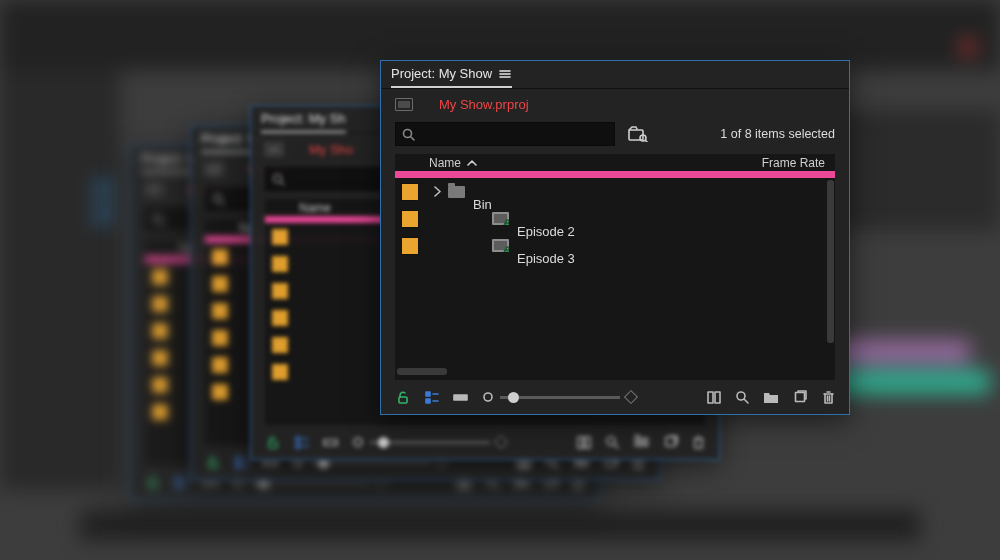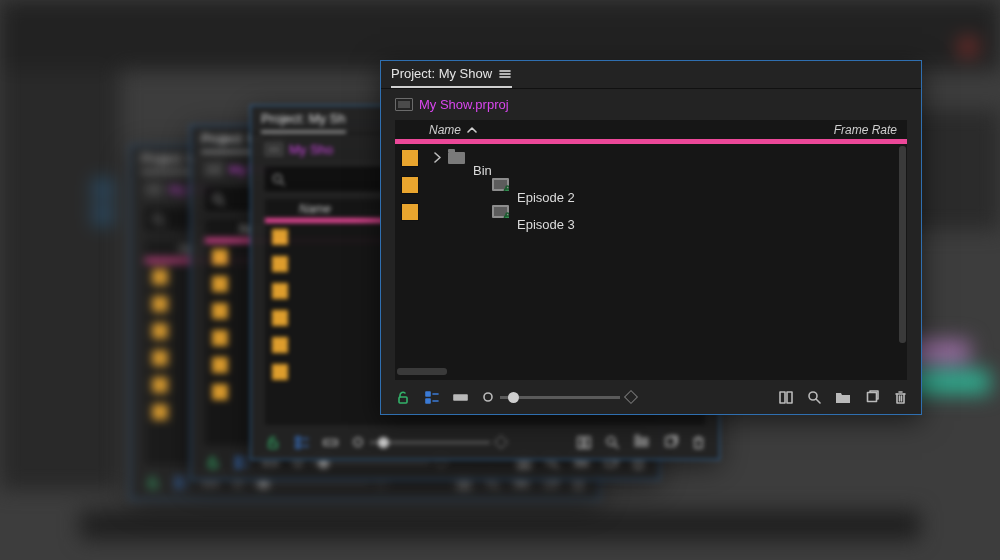--- a/index.html
+++ b/index.html
@@ -30,33 +30,33 @@
   }
   .blurpanel { filter: blur(4px); opacity:0.85; }
   .blurpanel.b2 { filter: blur(3px); opacity:0.9; }
   .blurpanel.b3 { filter: blur(2px); opacity:0.95; }
 
   
   .tabbar { height:28px; border-bottom:1px solid #111; display:flex; align-items:center; padding:0 6px 0 10px; background:#232323; color:#e6e6e6; font-size:13px; }
   .tabbar .title { display:flex; align-items:center; gap:6px; border-bottom:2px solid #cfcfcf; height:100%; padding-bottom:0; }
   .tabbar .menu { margin-left:auto; line-height:0; }
 
-  .projrow { display:flex; align-items:center; gap:6px; padding:8px 14px 6px 14px; font-size:13px; color:#d946ef; }
+  .projrow { display:flex; align-items:center; gap:26px; padding:8px 14px 6px 14px; font-size:13px; color:#ef4444; }
   .projrow .proj-icon { width:18px; height:13px; border:1px solid #6b6b6b; border-radius:1px; position:relative; }
   .projrow .proj-icon::after { content:""; position:absolute; inset:2px; background:#4b4b4b; }
 
   .searchrow { display:flex; align-items:center; gap:10px; padding:4px 14px 6px 14px; font-size:13px; }
   .searchbox { flex:0 0 220px; height:24px; background:#0f0f0f; border:1px solid #0a0a0a; display:flex; align-items:center; padding:0 6px; color:#888; }
   .searchbox svg { flex:none; }
   .filterbtn { width:26px; height:22px; display:flex; align-items:center; justify-content:center; }
   .seltext { margin-left:auto; font-size:12.5px; color:#dcdcdc; }
 
   
   .listwrap { margin:2px 14px 0 14px; background:#161616; position:relative; flex:1 1 auto; display:flex; flex-direction:column; overflow:hidden; }
-  .colhead { display:flex; height:24px; align-items:center; border-bottom:5px solid #ec4899; color:#cfcfcf; font-size:12px;font-style:italic; }
+  .colhead { display:flex; height:24px; align-items:center; border-bottom:7px solid #ec4899; color:#cfcfcf; font-size:12px; }
   .colhead .c-expand { width:34px; }
   .colhead .c-name { flex:1 1 auto; display:flex; align-items:center; gap:6px; padding-left:0; }
   .colhead .c-framerate { width:100px; text-align:right; padding-right:10px; }
   .sorticon svg { display:block; }
 
   .rows { flex:1; overflow:hidden; }
   .row { display:flex; align-items:center; height:27px; font-size:13px; color:#dcdcdc; }
   .row.sel { background:#616161; color:#f1f1f1; }
   .row .chip { width:18px; height:18px; background:#e9a52e; margin-left:6px; margin-right:10px; border:1px solid #111; }
   .row .indent { display:inline-block; }
@@ -426,39 +426,57 @@
       <span class="ic">
           <svg width="13" height="15">
             <path d="M2 4h9"></path>
             <path d="M3 4v9h7V4"></path>
             <path d="M5 2h3"></path>
           </svg>
         </span>
     </div>
   </div>
 
-  <div class="panel" style="left:250px; top:-35px; width:542px; height:355px;">
+  <div class="panel" style="left:250px; top:-35px; width:470px; height:355px;">
     <div class="tabbar">
       <span class="title">
         <span>Project: My Show</span>
         <span class="menu">
           <svg width="14" height="12">
               <line x1="2" y1="3" x2="12" y2="3"></line>
               <line x1="2" y1="6" x2="12" y2="6"></line>
               <line x1="2" y1="9" x2="12" y2="9"></line>
             </svg>
         </span>
       </span>
     </div>
 
     <div class="projrow">
       <div class="proj-icon"></div>
       <span>My Show.prproj</span>
     </div>
 
+    <div class="searchrow">
+      <div class="searchbox">
+        <svg width="13" height="13">
+            <circle cx="5.5" cy="5.5" r="4"></circle>
+            <line x1="9" y1="9" x2="12" y2="12"></line>
+          </svg>
+        <span></span>
+      </div>
+      <div class="filterbtn">
+        <svg width="20" height="16">
+          <rect x="1" y="4" width="14" height="10" rx="1"></rect>
+            <path d="M1 4l3-3h4l1 2"></path>
+            <circle cx="15" cy="12" r="3"></circle>
+            <line x1="17.5" y1="14.5" x2="19.5" y2="16.5"></line>
+        </svg>
+      </div>
+      <span class="seltext">1 of 8 items selected</span>
+    </div>
 
     <div class="listwrap">
       <div class="colhead">
         <div class="c-expand"></div>
         <div class="c-name">
           <span>Name</span>
           <span class="sorticon">
               <svg width="10" height="8">
                 <path d="M1 6l4-4 4 4"></path>
               </svg>

